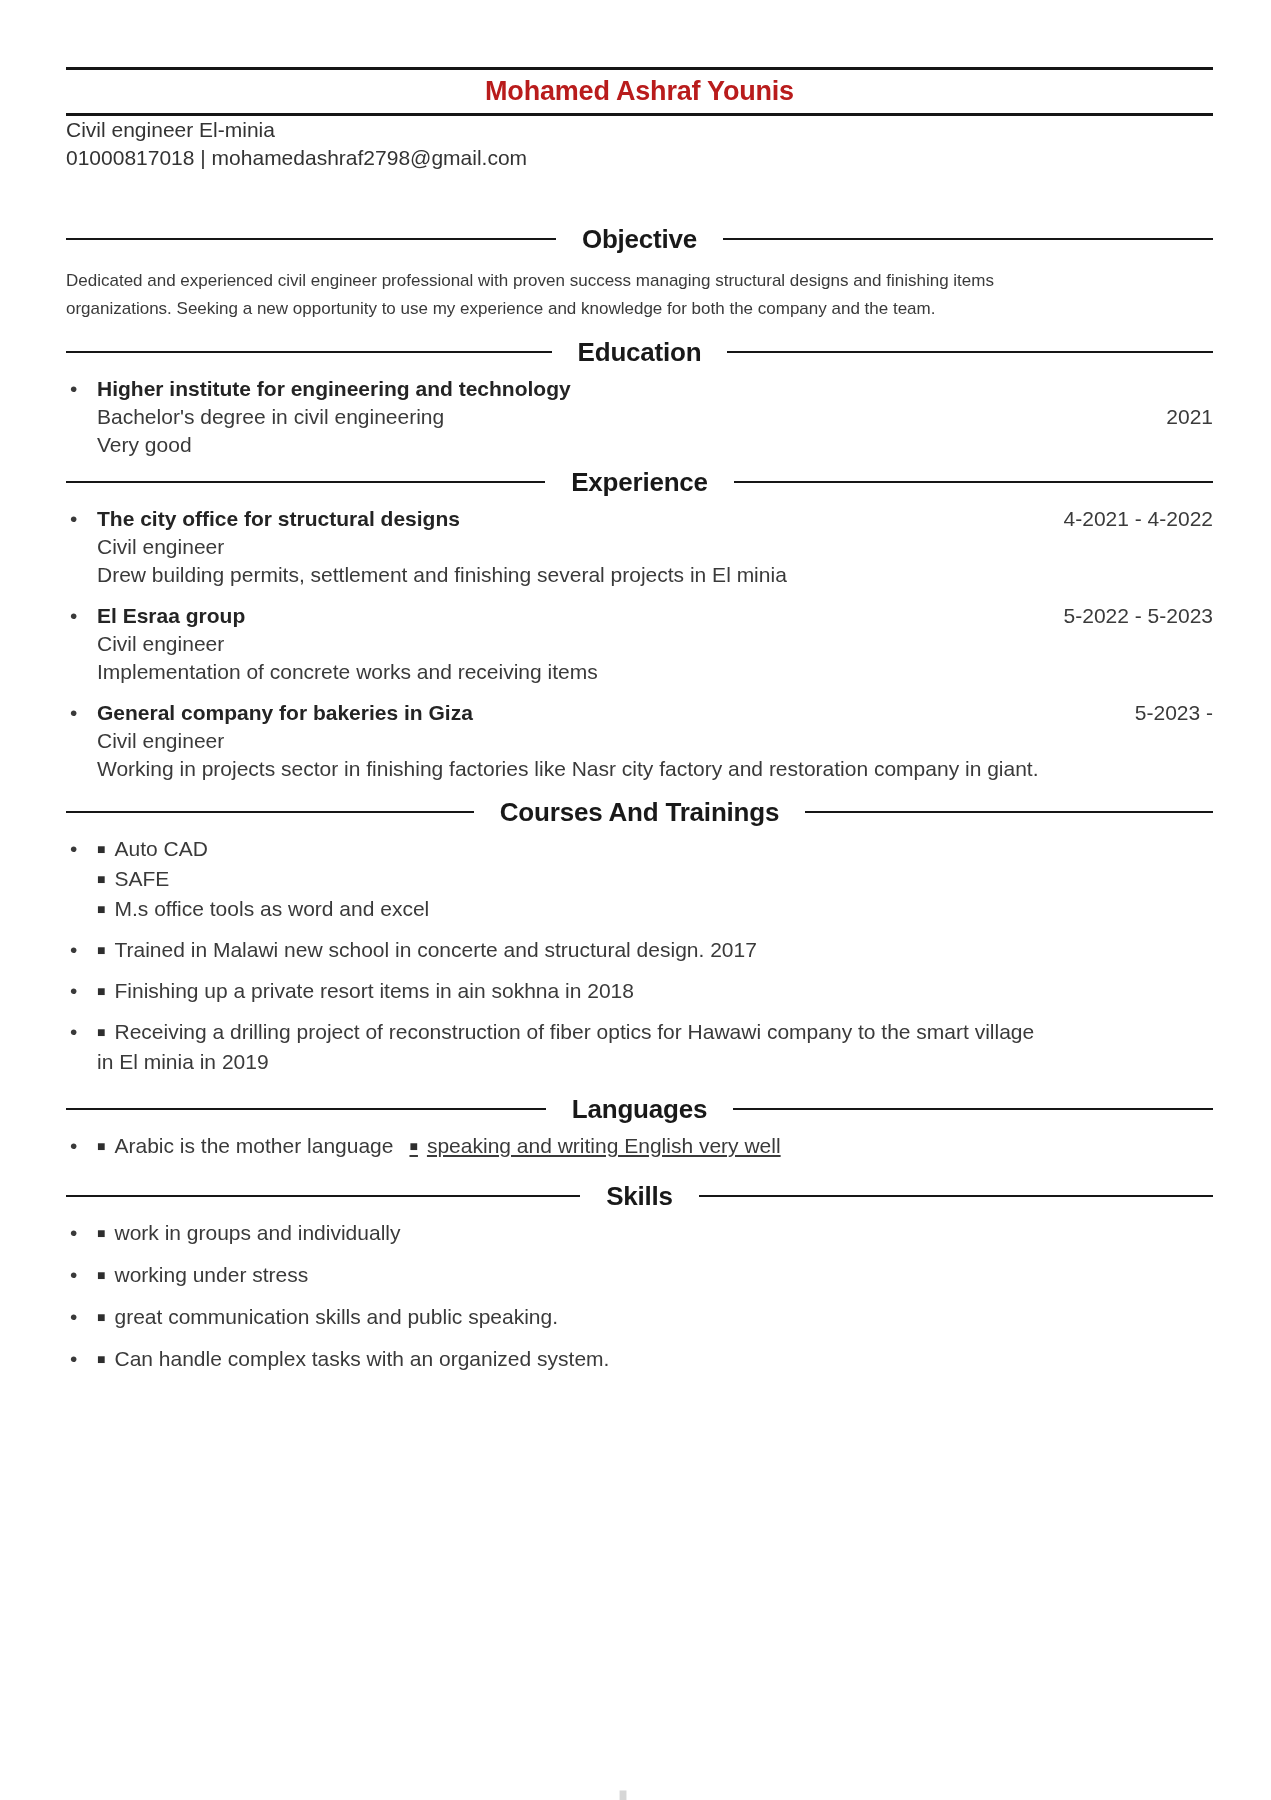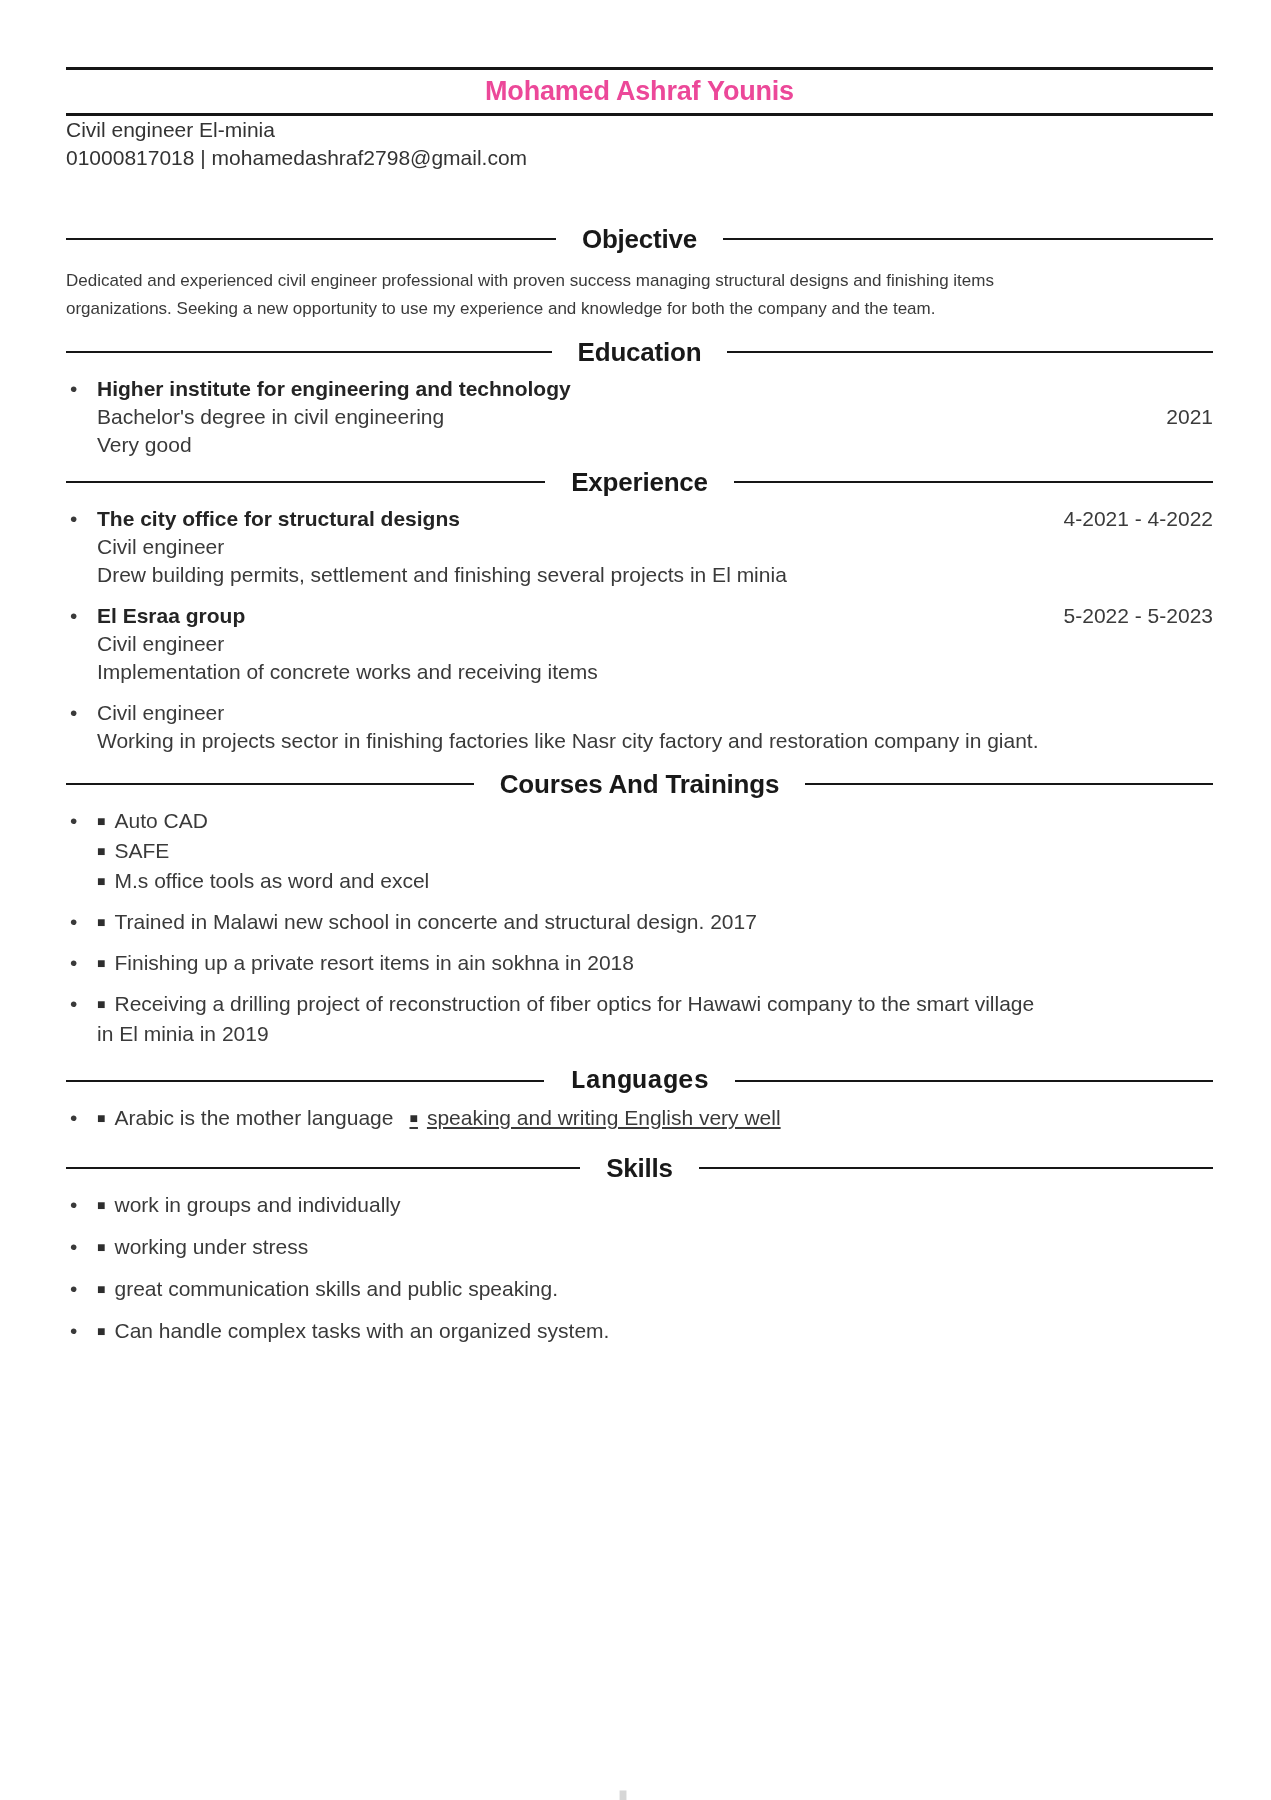--- a/index.html
+++ b/index.html
@@ -6,37 +6,37 @@
   html,body { background:#ffffff; }
   .page {
     position:relative; width:1271px; height:1800px; background:#ffffff;
     font-family:"Liberation Sans", sans-serif; color:#3a3a3a; overflow:hidden;
   }
   .inner { padding:67px 58px 0 66px; }
 
   
   .rule { border-top:3px solid #161616; }
   h1.name {
-    font-size:27px; line-height:31px; font-weight:bold; color:#ec4899;
+    font-size:27px; line-height:31px; font-weight:bold; color:#b91c1c;
     text-align:center; letter-spacing:-0.2px; padding:6px 0 6px;
   }
   .center-line { font-size:21px; line-height:28px; color:#333333; }
 
   
   .sec-head { display:flex; align-items:center; gap:26px; }
   .sec-head .hline { flex:1; border-top:2.5px solid #161616; }
   .sec-title {
     font-size:26px; line-height:30px; font-weight:bold; color:#191919;
     letter-spacing:-0.2px; white-space:nowrap;
   }
   .m-objective  { margin-top:52px; }
   .m-education  { margin-top:14px; }
   .m-experience { margin-top:8px;justify-content:space-between; }
   .m-courses    { margin-top:14px; }
-  .m-languages  { margin-top:18px;font-family:Liberation Mono, monospace; }
+  .m-languages  { margin-top:18px; }
   .m-skills     { margin-top:19px; }
 
   
   .para { margin-top:13px; font-size:17px; line-height:28px; max-width:960px; color:#3a3a3a; }
 
   ul.list { list-style:none; margin-top:8px; }
   li.item { display:flex; }
   .blt { flex:0 0 31px; width:31px; padding-left:4px; font-size:21px; line-height:28px; color:#3a3a3a; }
   .content { flex:1; font-size:21px; line-height:28px; color:#3a3a3a; }
   .row { display:flex; }
@@ -122,20 +122,24 @@
             <span class="bold">El Esraa group</span>
             <span class="date">5-2022 - 5-2023</span>
           </div>
           <div>Civil engineer</div>
           <div class="desc">Implementation of concrete works and receiving items</div>
         </div>
       </li>
       <li class="item">
         <span class="blt">•</span>
         <div class="content">
+          <div class="row spread">
+            <span class="bold">General company for bakeries in Giza</span>
+            <span class="date">5-2023 -</span>
+          </div>
           <div>Civil engineer</div>
           <div class="desc">Working in projects sector in finishing factories like Nasr city factory and restoration company in giant.</div>
         </div>
       </li>
     </ul>
 
     <div class="sec-head m-courses">
       <span class="hline"></span>
       <span class="sec-title">Courses And Trainings</span>
       <span class="hline"></span>

